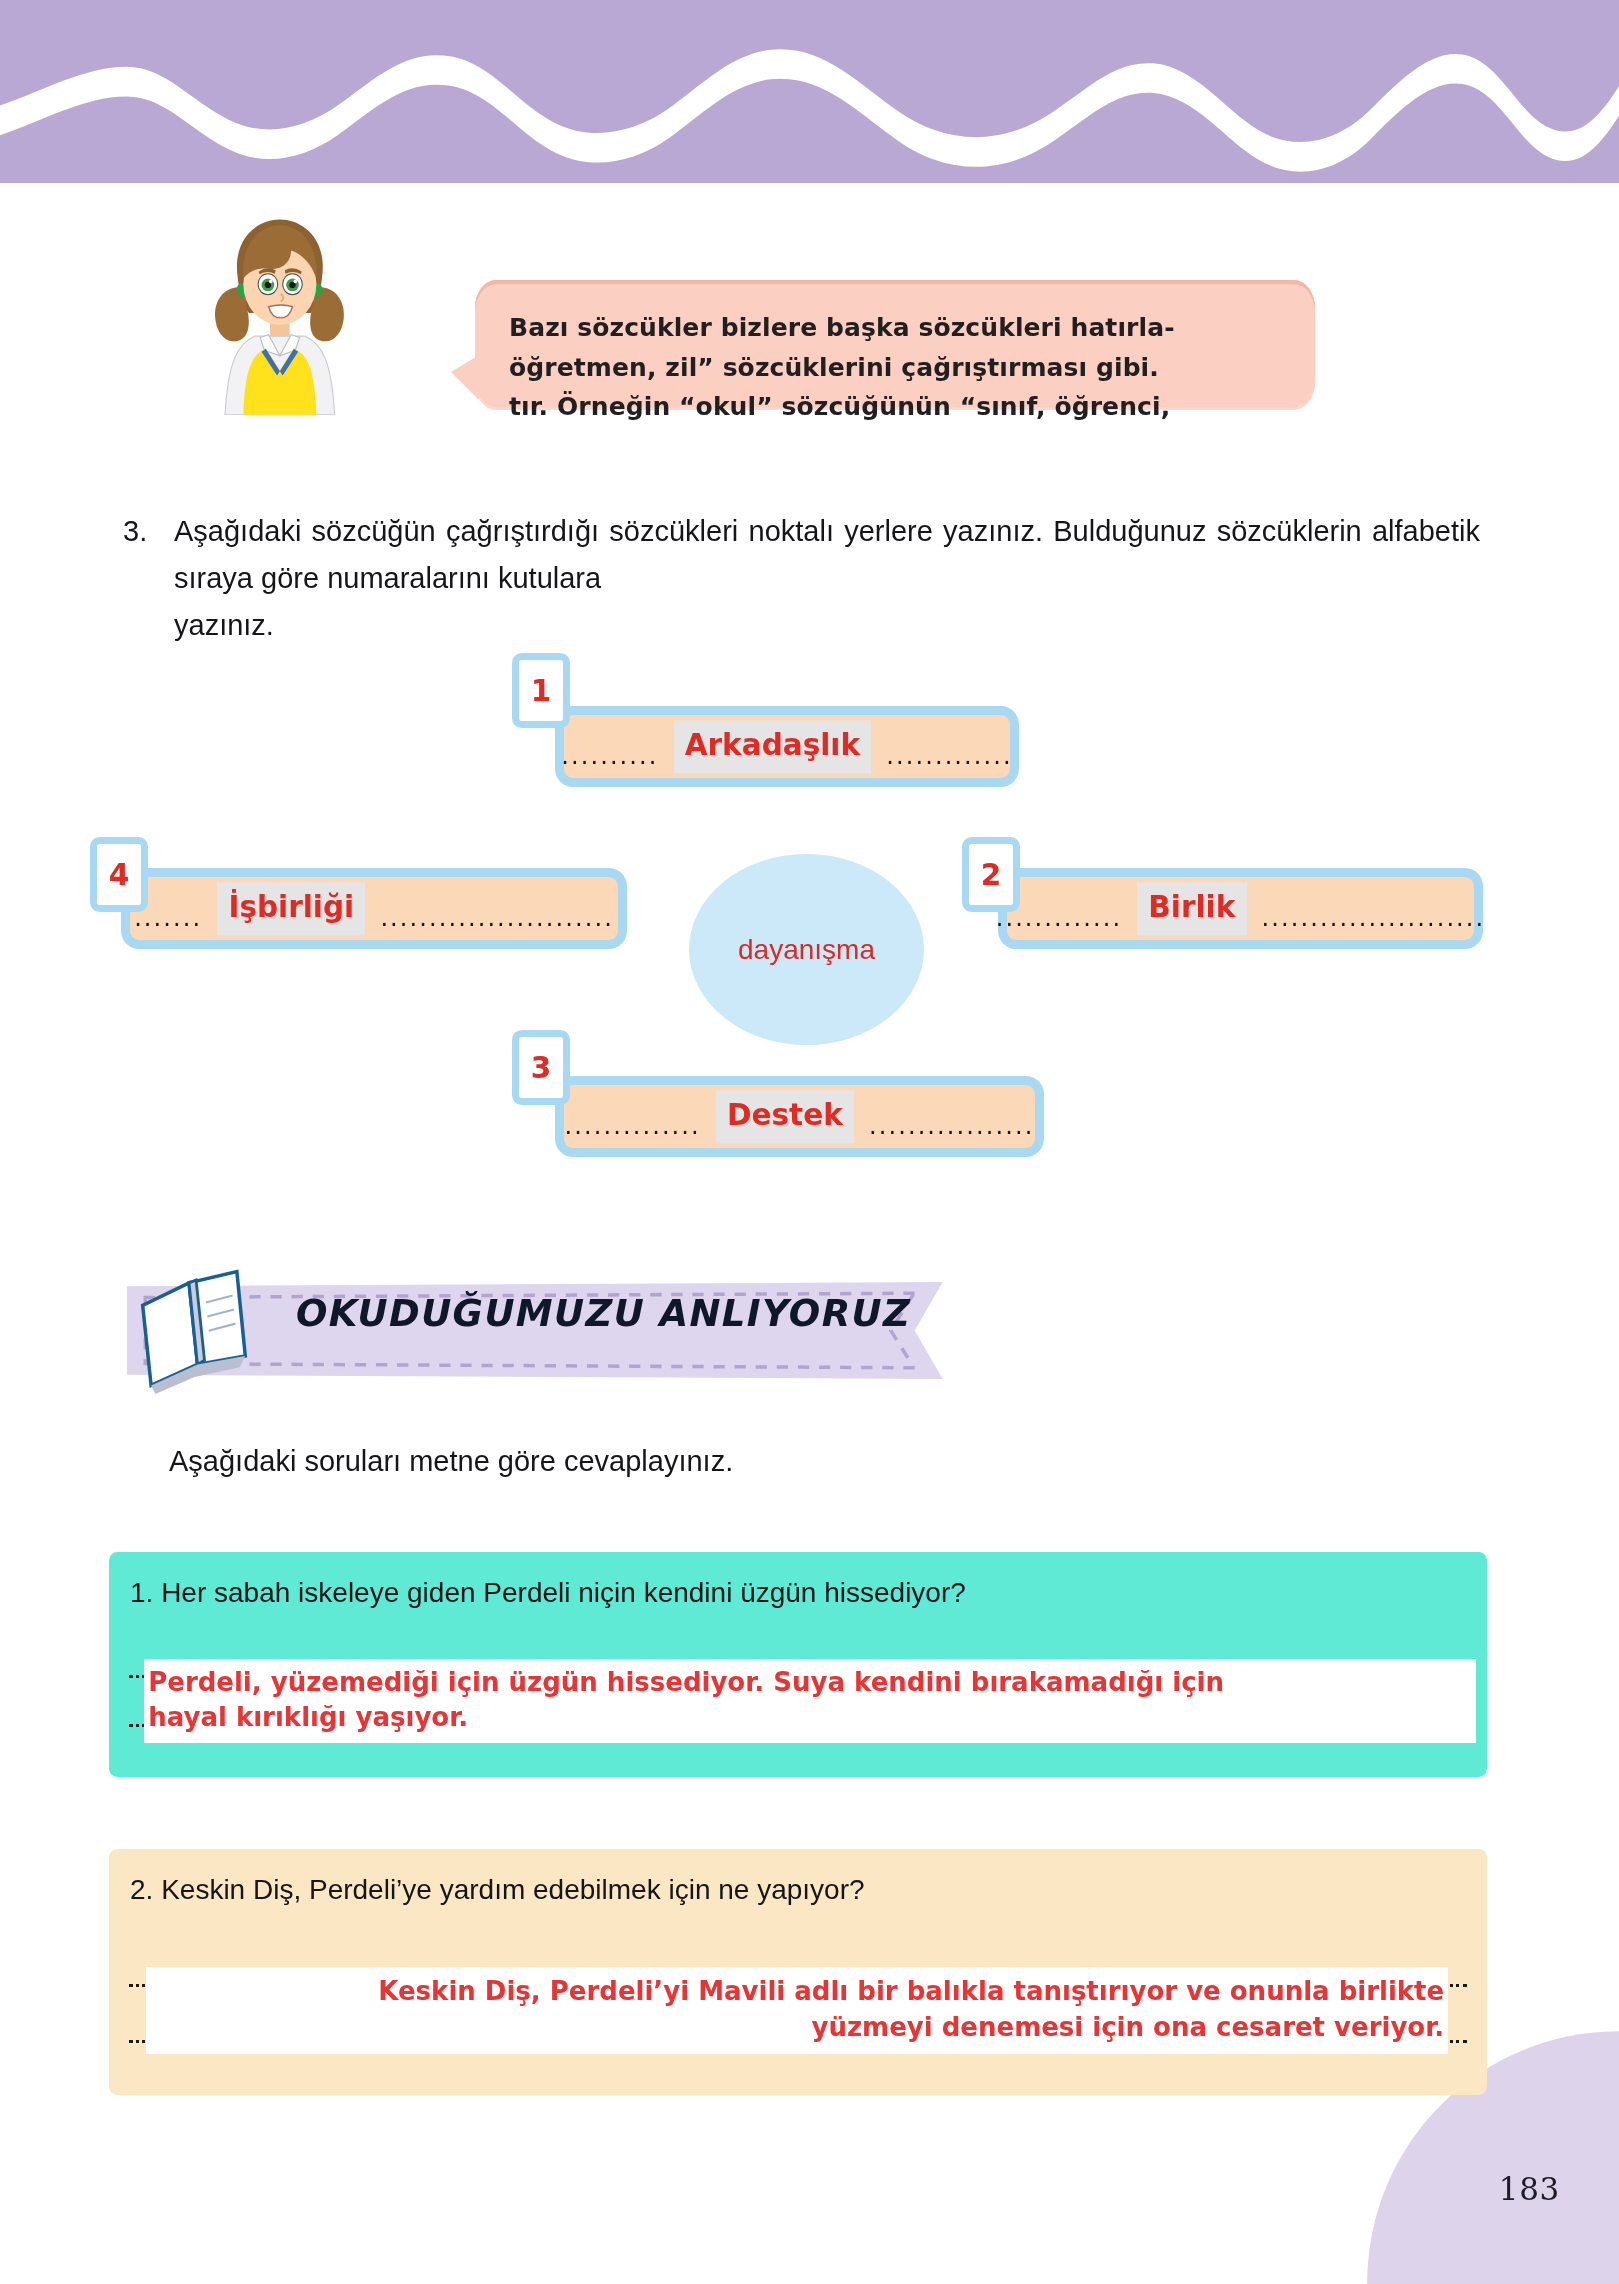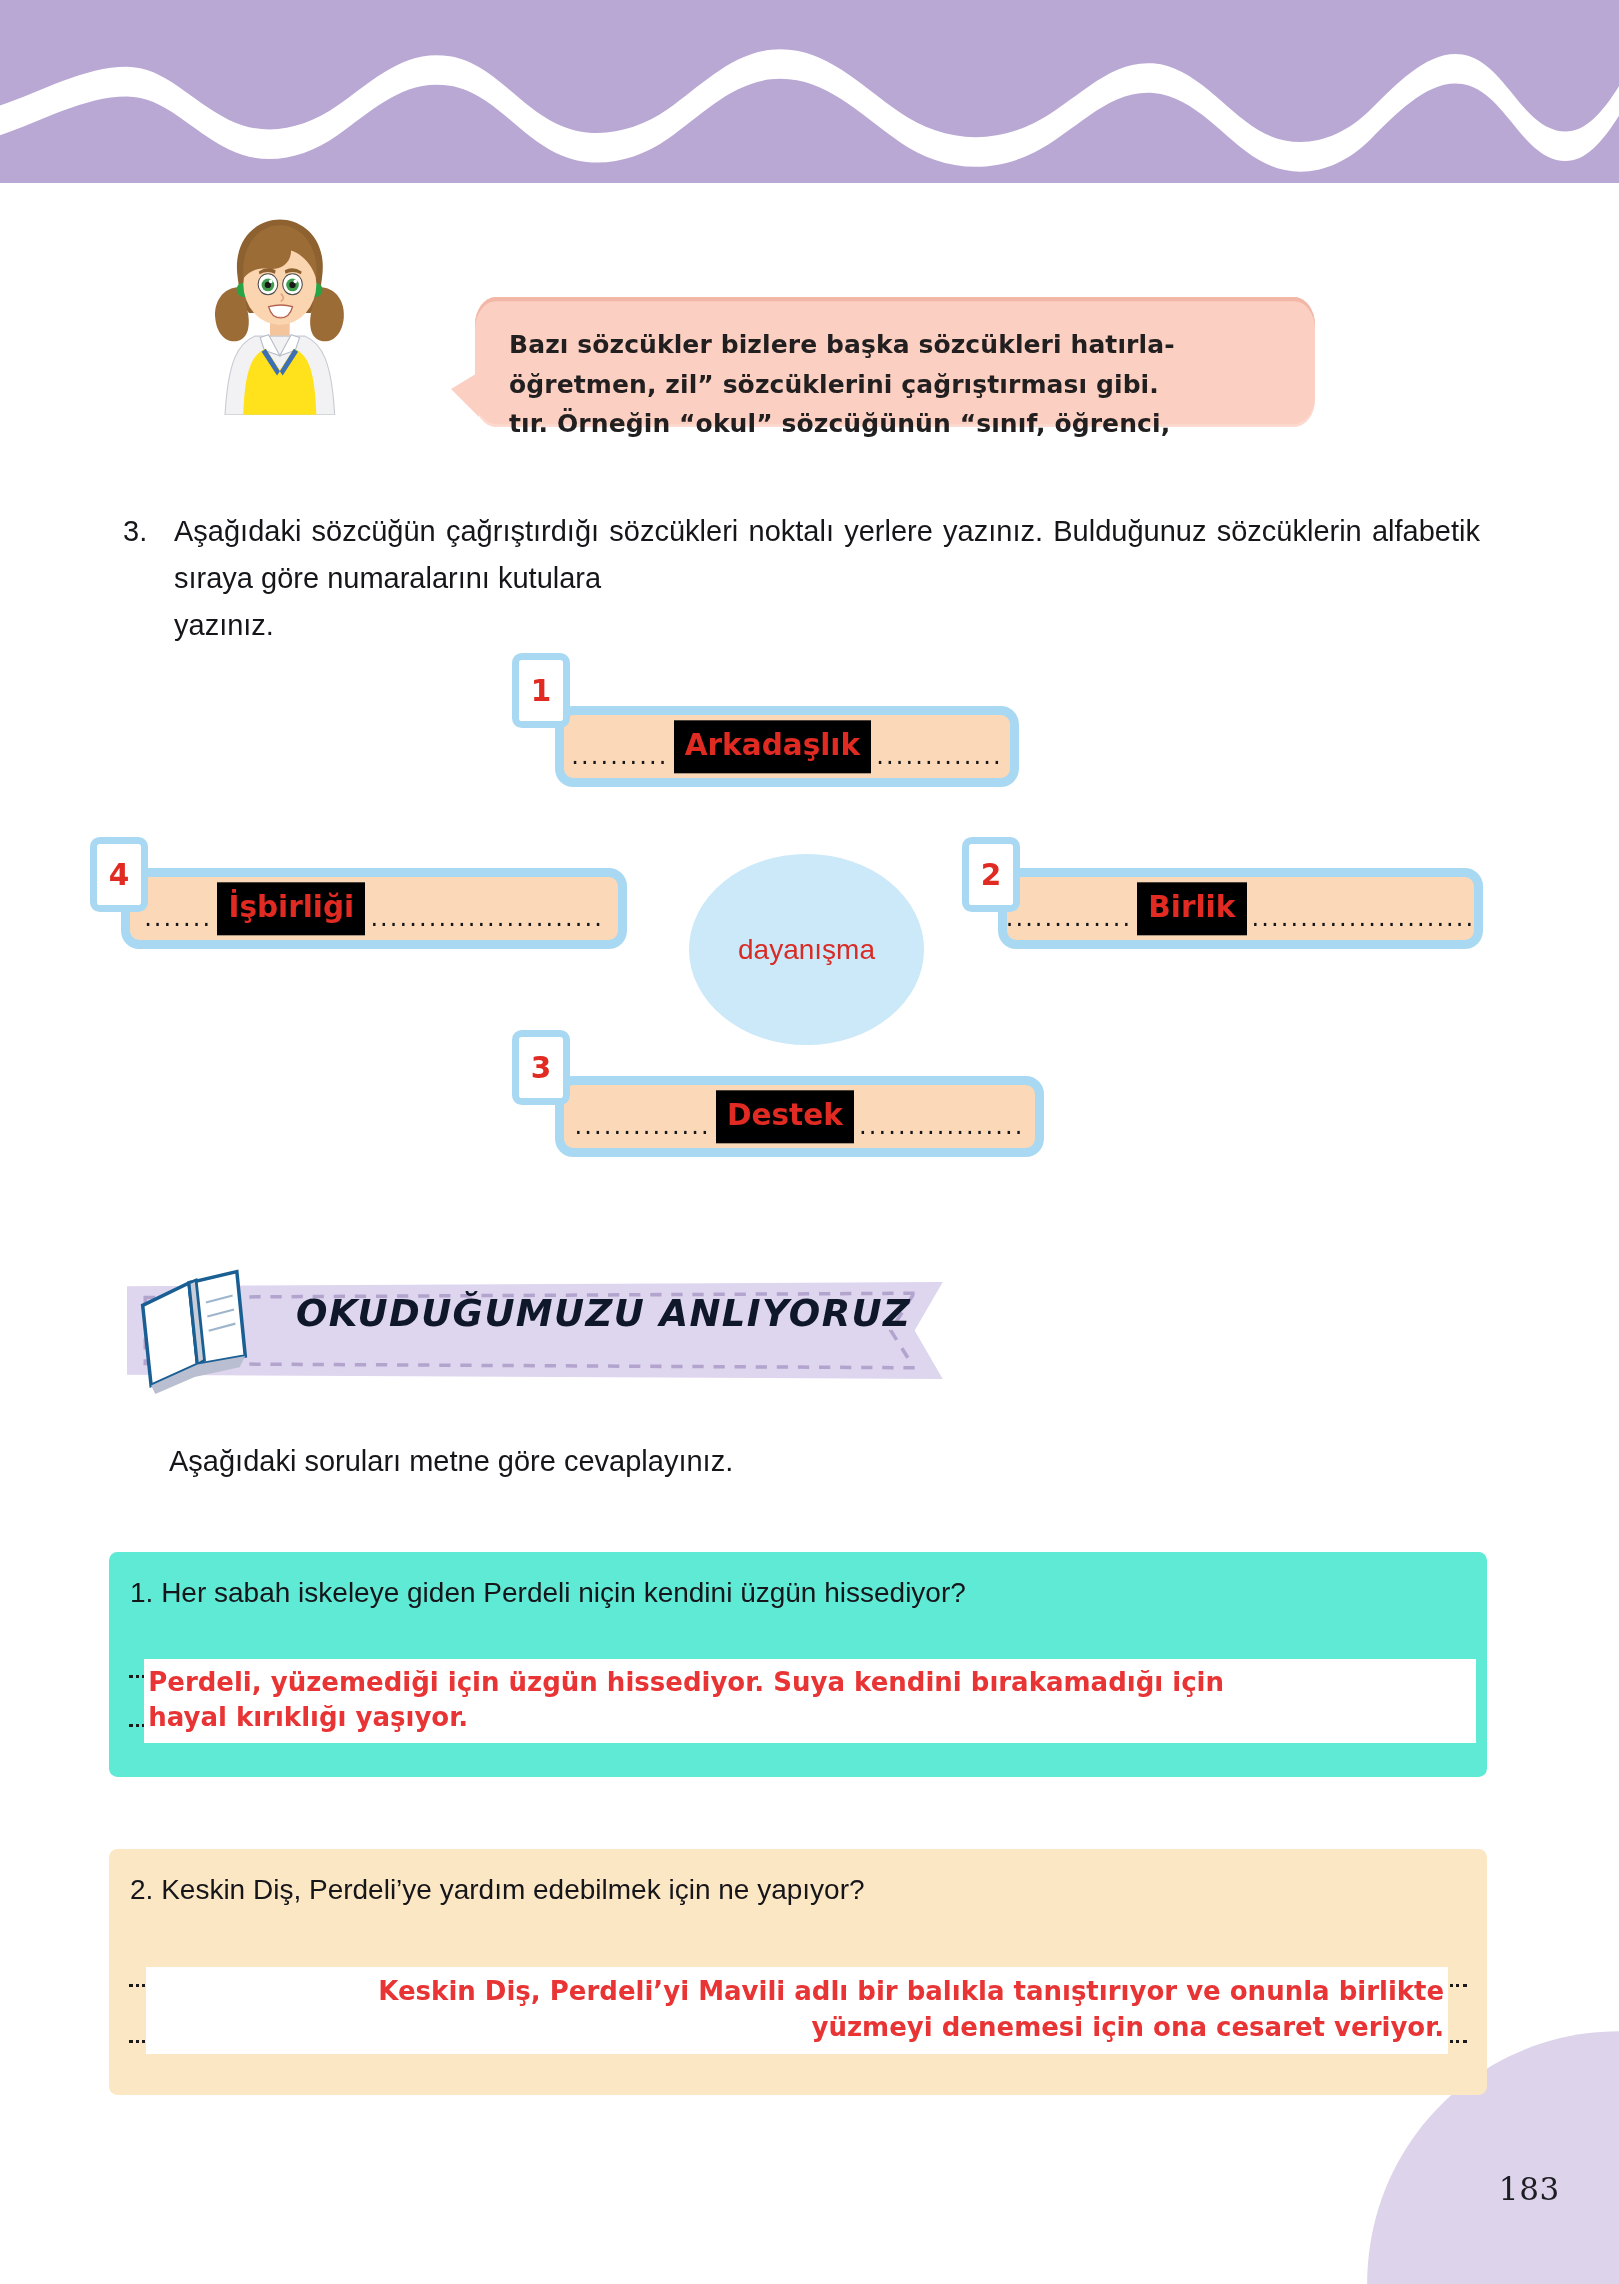--- a/index.html
+++ b/index.html
@@ -52,21 +52,21 @@
     top: 211px;
     width: 151px;
     height: 204px;
     z-index: 4;
   }
 
   
   #speech-bubble {
     position: absolute;
     left: 475px;
-    top: 297px;
+    top: 280px;
     width: 840px;
     height: 130px;
     background: #fbcfc2;
     border-radius: 21px / 28px;
     box-shadow: 0 4.2px 0 0 #f2b7a6 inset, 0 -2.8px 0 0 #fddad0 inset;
     z-index: 3;
   }
   #speech-bubble::before {
     content: "";
     position: absolute;
@@ -162,28 +162,28 @@
   .wm-dots {
     font-family: "DejaVu Sans", sans-serif;
     font-size: 24px;
     letter-spacing: 2.1px;
     color: #16161a;
     line-height: 1;
     position: relative;
     top: 9.8px;
   }
   .wm-word {
-    background: #000000;
+    background: #e5e5e5;
     color: #e02a22;
     font-family: "DejaVu Sans", sans-serif;
     font-weight: bold;
     font-size: 29.5px;
     padding: 11.2px 11.2px 12.7px 11.2px;
     line-height: 1;
-    margin: 0 5px;
+    margin: 0 15px;
   }
 
   #wm-ellipse {
     position: absolute;
     left: 689px;
     top: 854px;
     width: 235px;
     height: 191px;
     background: #cbe9f8;
     border-radius: 50%;

